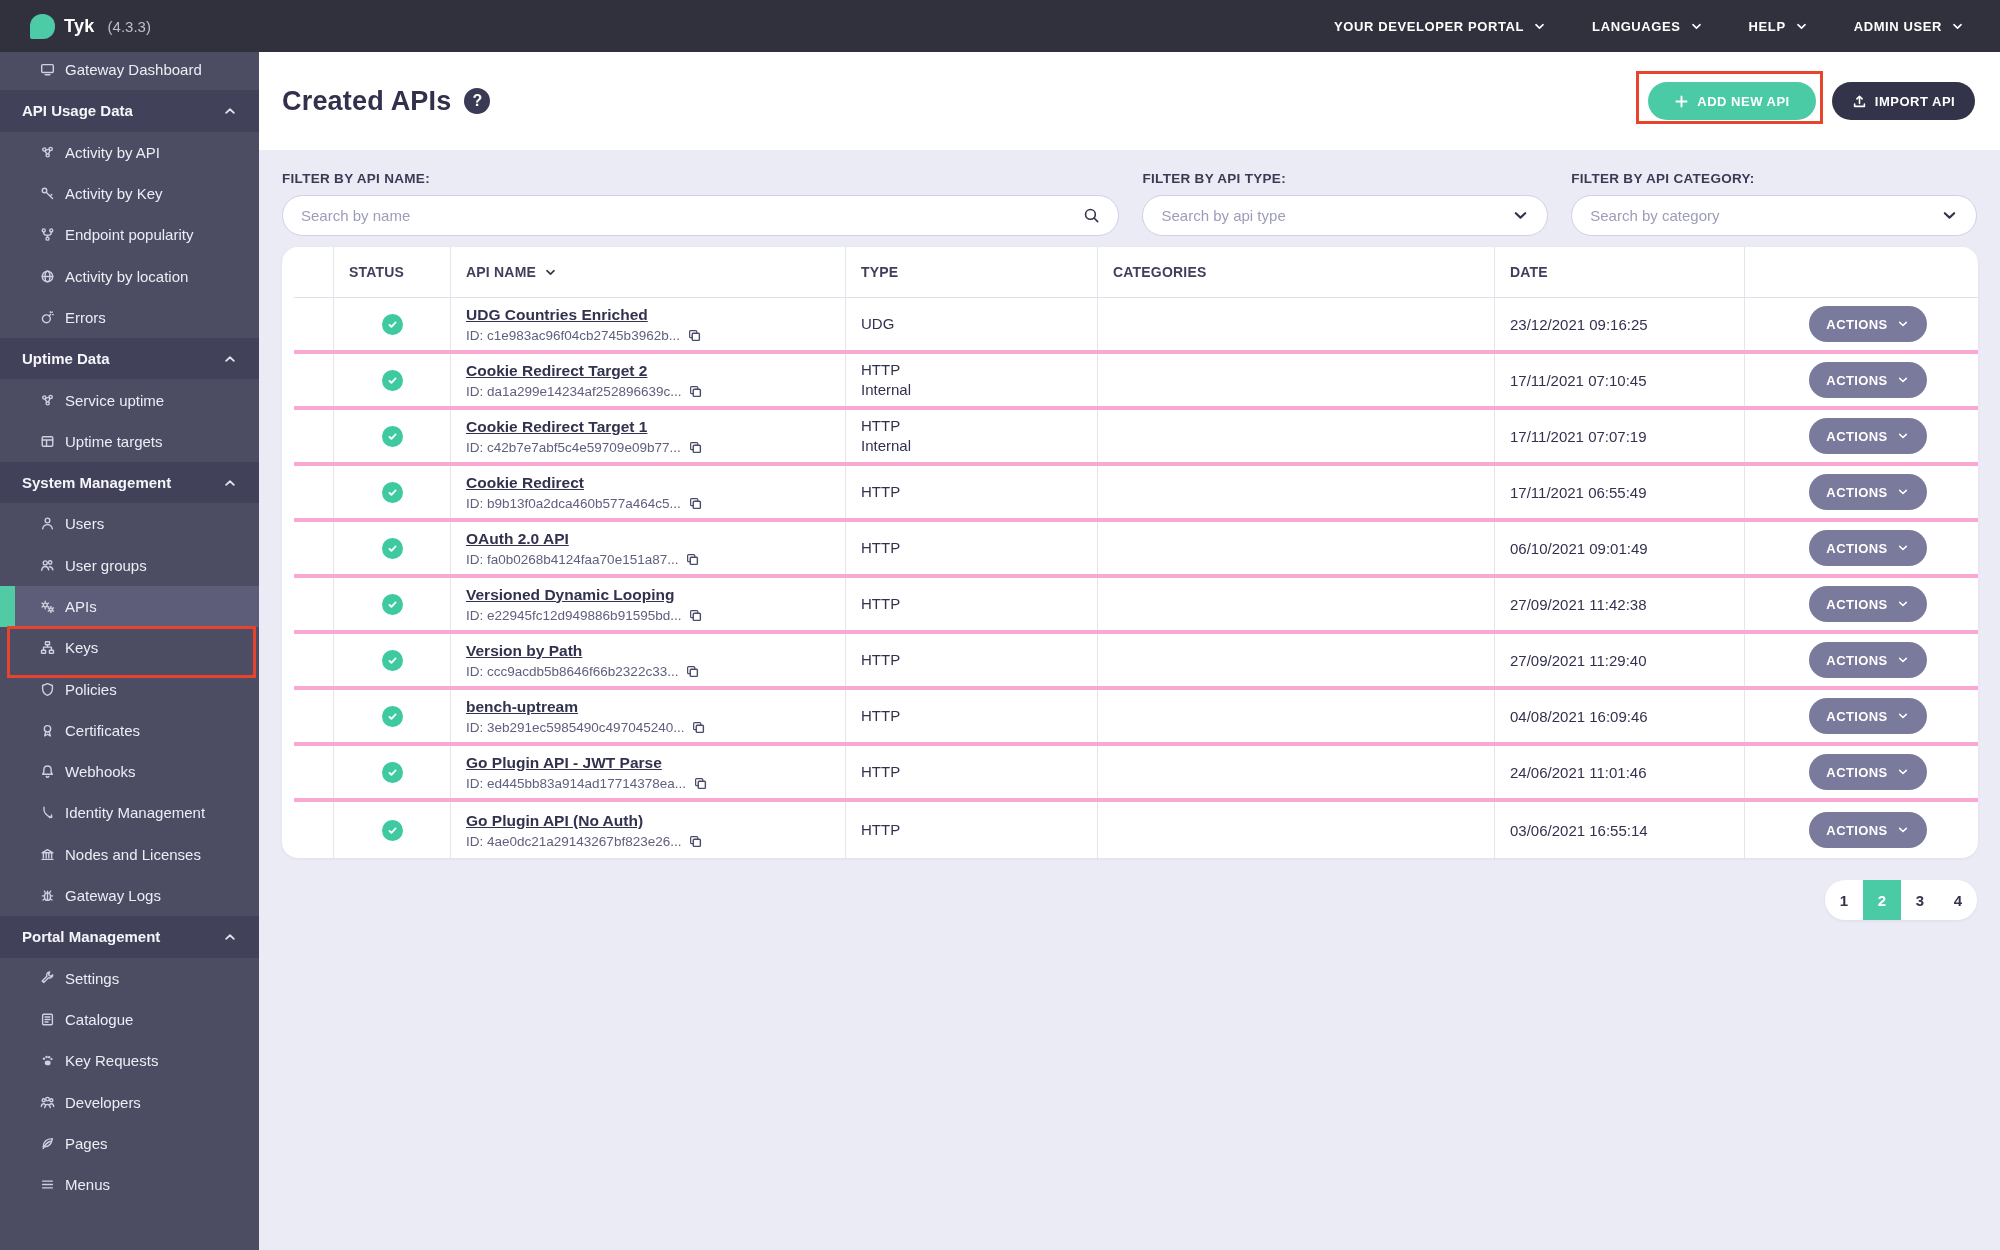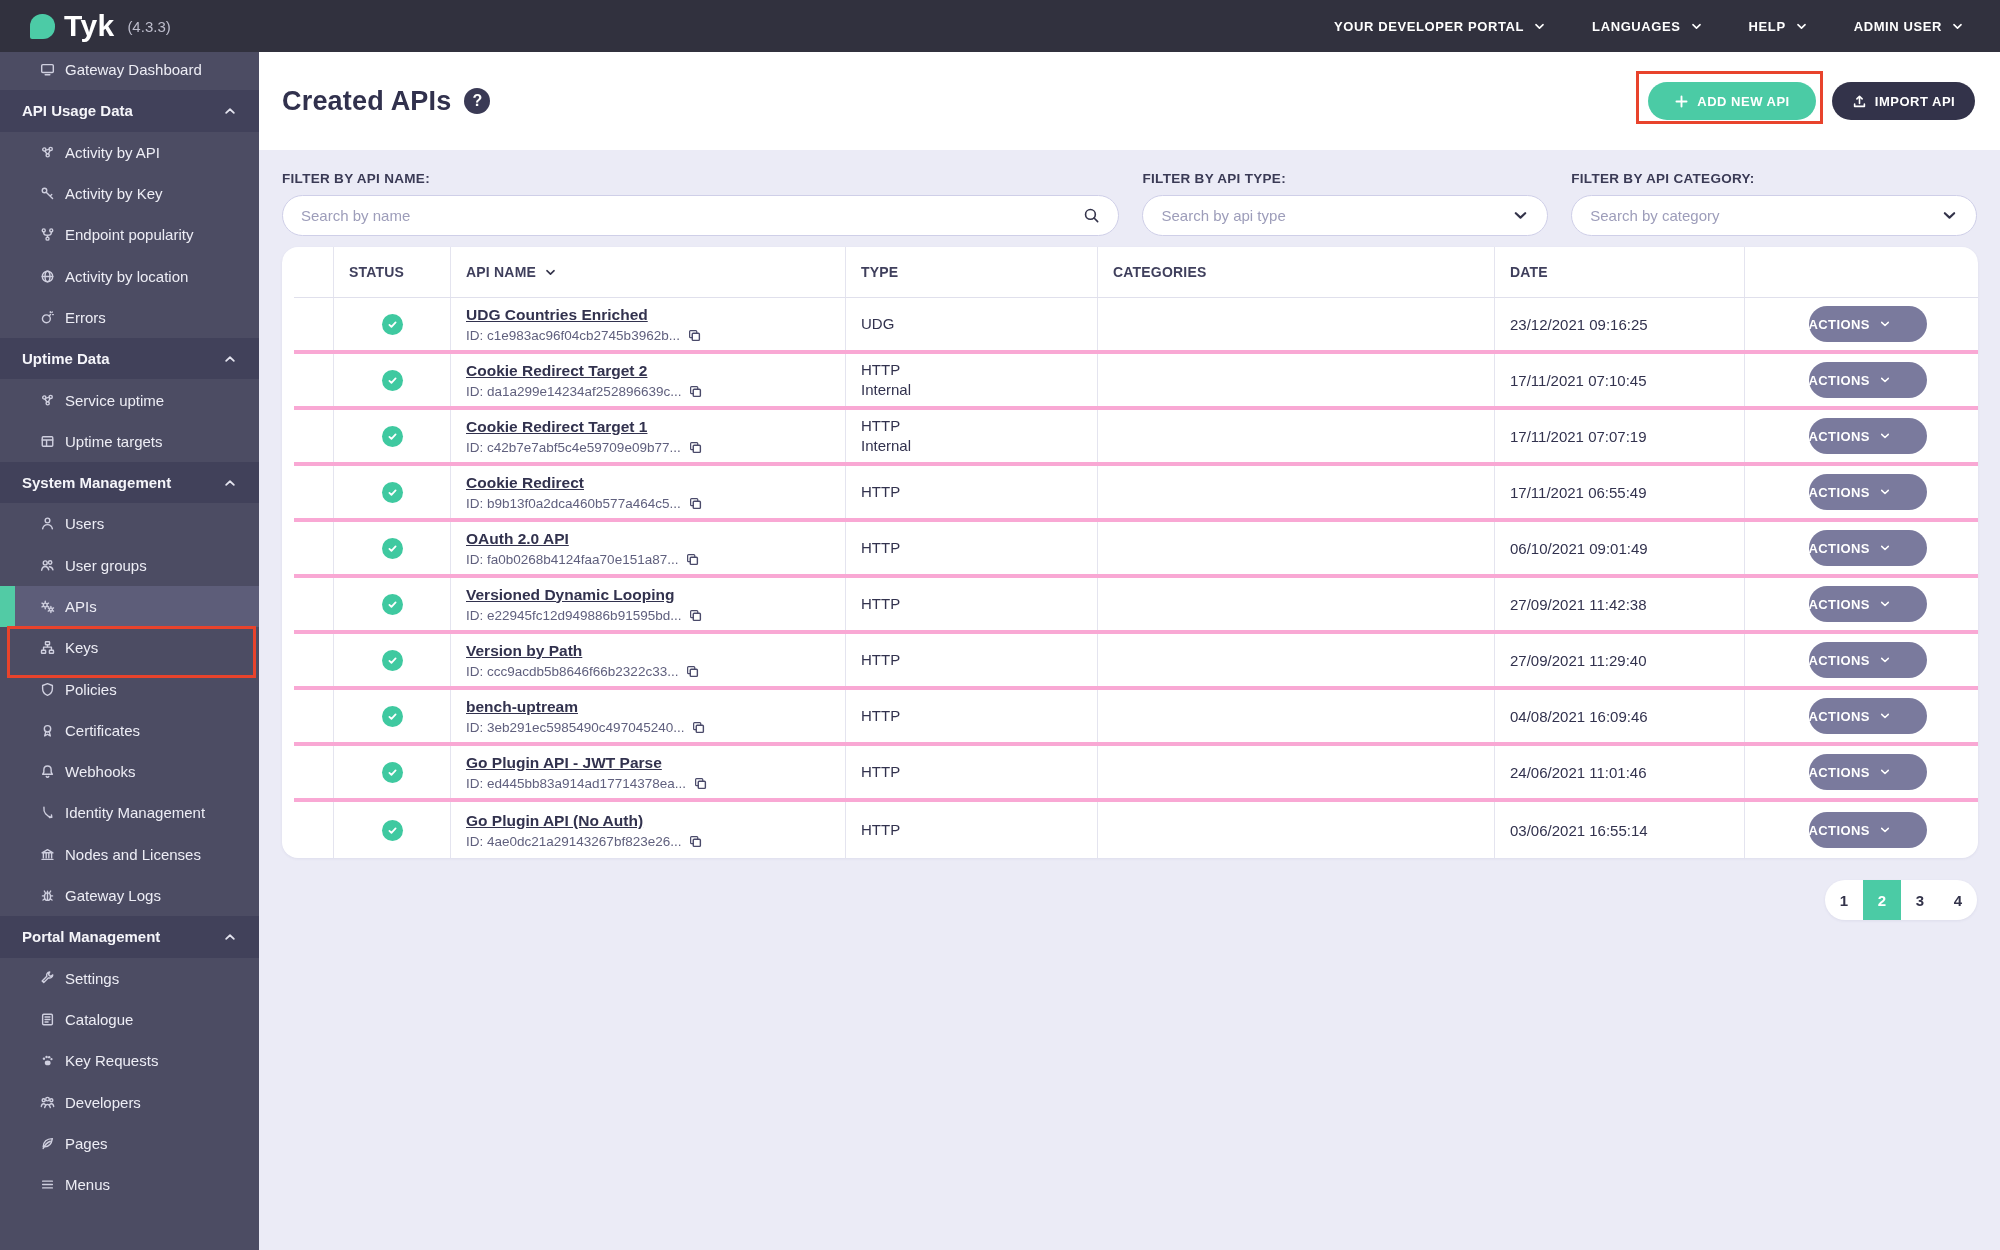--- a/index.html
+++ b/index.html
@@ -13,21 +13,21 @@
   .icn svg { width:100%; height:100%; display:block; }
 
   
   .topbar {
     position:absolute; top:0; left:0; right:0; height:52px;
     background:#31313E; display:flex; align-items:center;
     justify-content:space-between; padding:0 36px 0 30px; z-index:6;
   }
   .brand { display:flex; align-items:center; gap:9px; }
   .logo-mark { width:25px; height:25px; background:#4CCBA6; border-radius:12px 12px 12px 2px; }
-  .brand-name { color:#FFFFFF; font-size:30px; font-weight:bold; letter-spacing:.3px; }
+  .brand-name { color:#FFFFFF; font-size:18px; font-weight:bold; letter-spacing:.3px; }
   .brand-version { color:#BDBDCC; font-size:15px; margin-left:4px; }
   .topnav { display:flex; gap:46px; }
   .topnav-item {
     color:#FFFFFF; font-size:13px; font-weight:bold; letter-spacing:.6px;
     display:flex; align-items:center; gap:9px; cursor:pointer; white-space:nowrap;
   }
   .topnav-item .icn { width:13px; height:13px; color:#FFFFFF; }
 
   
   .sidebar {
@@ -113,21 +113,21 @@
   .status-check svg { width:13px; height:13px; }
   .api-link { font-size:15.5px; font-weight:bold; color:#32324E; text-decoration:underline; cursor:pointer; width:max-content; }
   .api-id { margin-top:4px; font-size:13.5px; color:#60607E; display:flex; align-items:center; gap:7px; }
   .api-id .icn { width:15px; height:15px; color:#4A4A6A; cursor:pointer; }
   .type-line { font-size:15px; color:#32324E; line-height:1.35; }
   .date-text { font-size:15px; color:#32324E; }
   .actions-cell { align-items:center; flex-direction:row; justify-content:center; }
   .btn-actions {
     width:118px; height:36px; border-radius:18px; border:none; background:#7A7A9D;
     color:#FFFFFF; font-size:13px; font-weight:bold; letter-spacing:.4px;
-    display:flex; align-items:center; gap:9px; cursor:pointer;
+    display:flex; align-items:center; justify-content:center; gap:9px; cursor:pointer;
     font-family:"Liberation Sans", sans-serif;
   }
   .btn-actions .icn { width:12px; height:12px; color:#FFFFFF; }
 
   
   .pager-row { display:flex; justify-content:flex-end; margin-top:22px; }
   .pager { background:#FFFFFF; border-radius:20px; height:40px; display:flex; overflow:hidden; box-shadow:0 1px 3px rgba(60,60,110,.08); }
   .page-cell {
     width:38px; height:40px; display:flex; align-items:center; justify-content:center;
     font-size:15px; font-weight:bold; color:#33334A; cursor:pointer;

